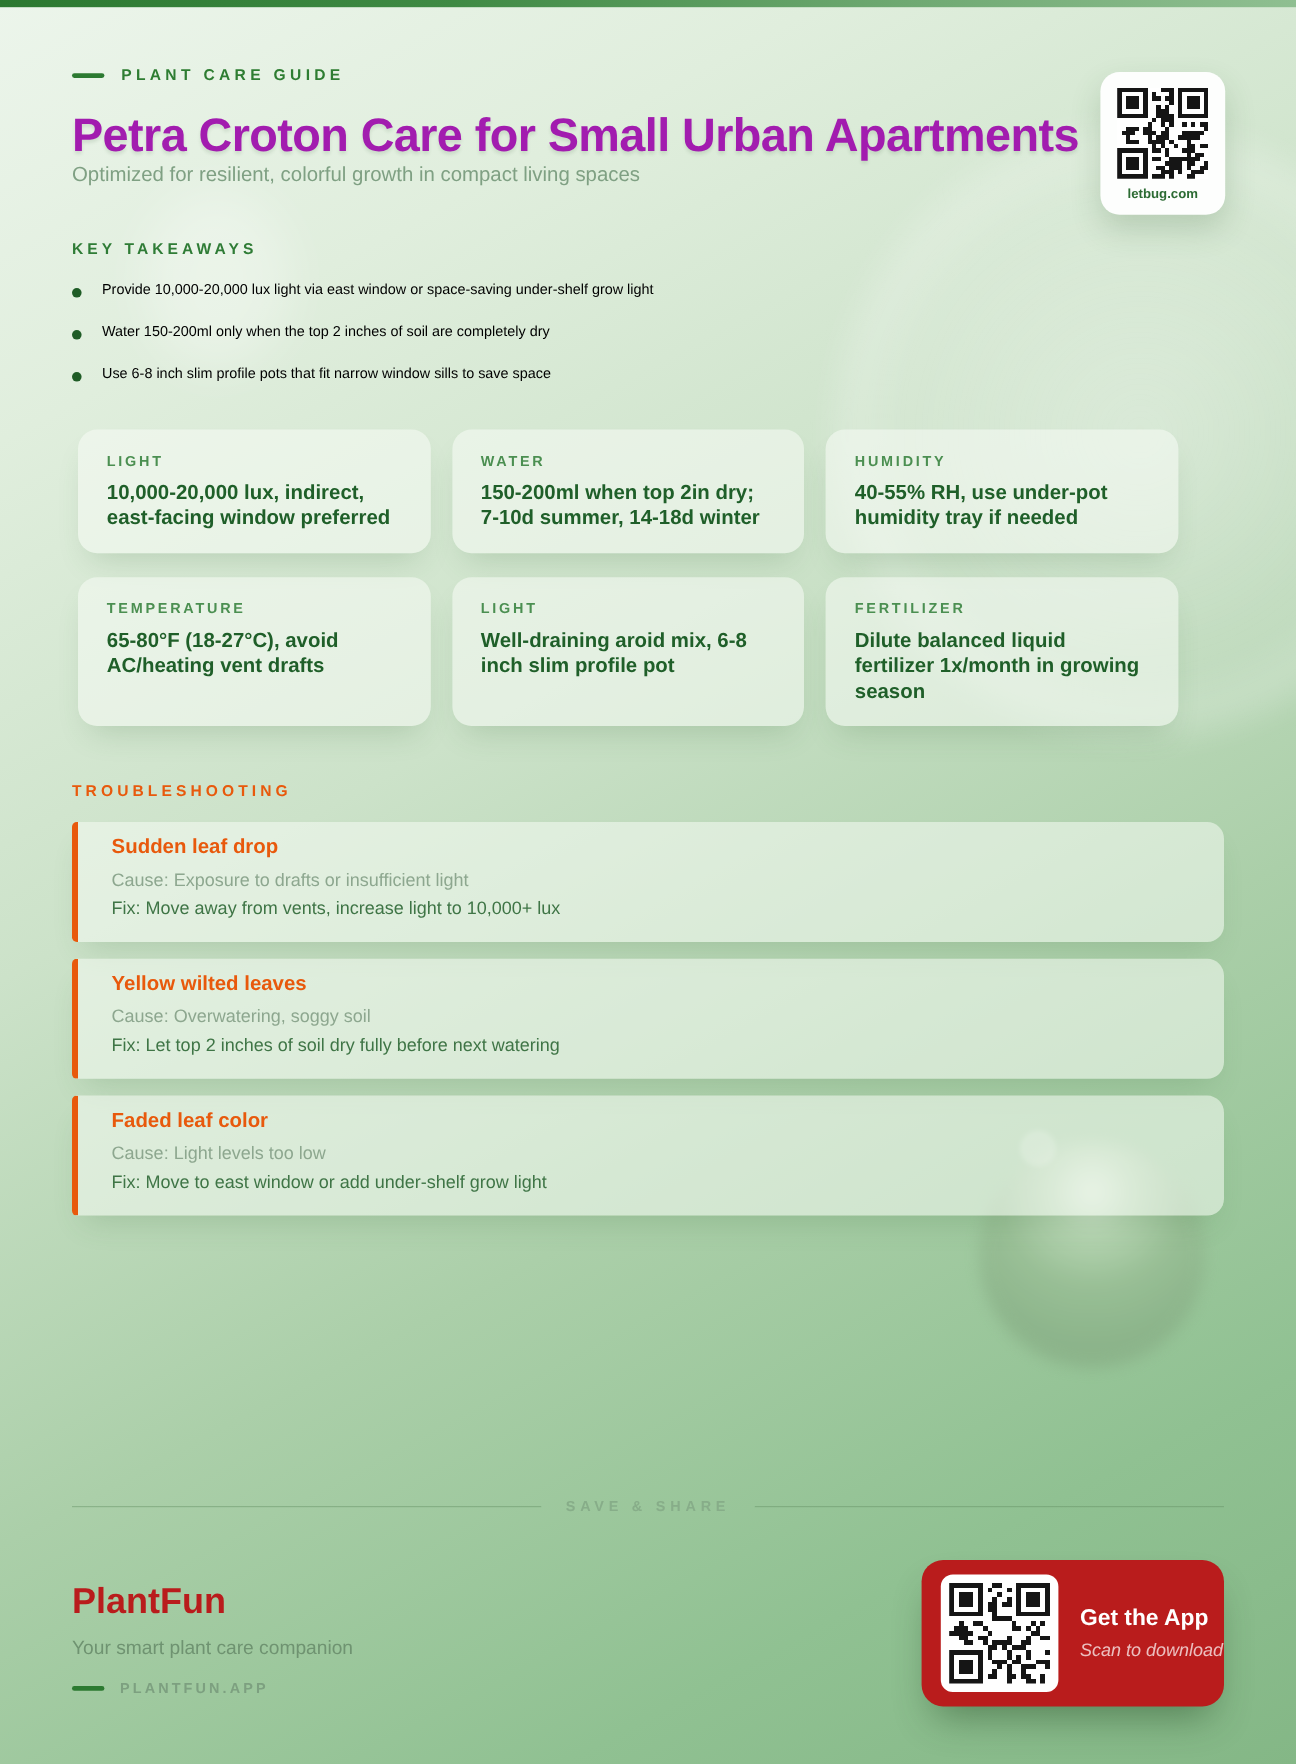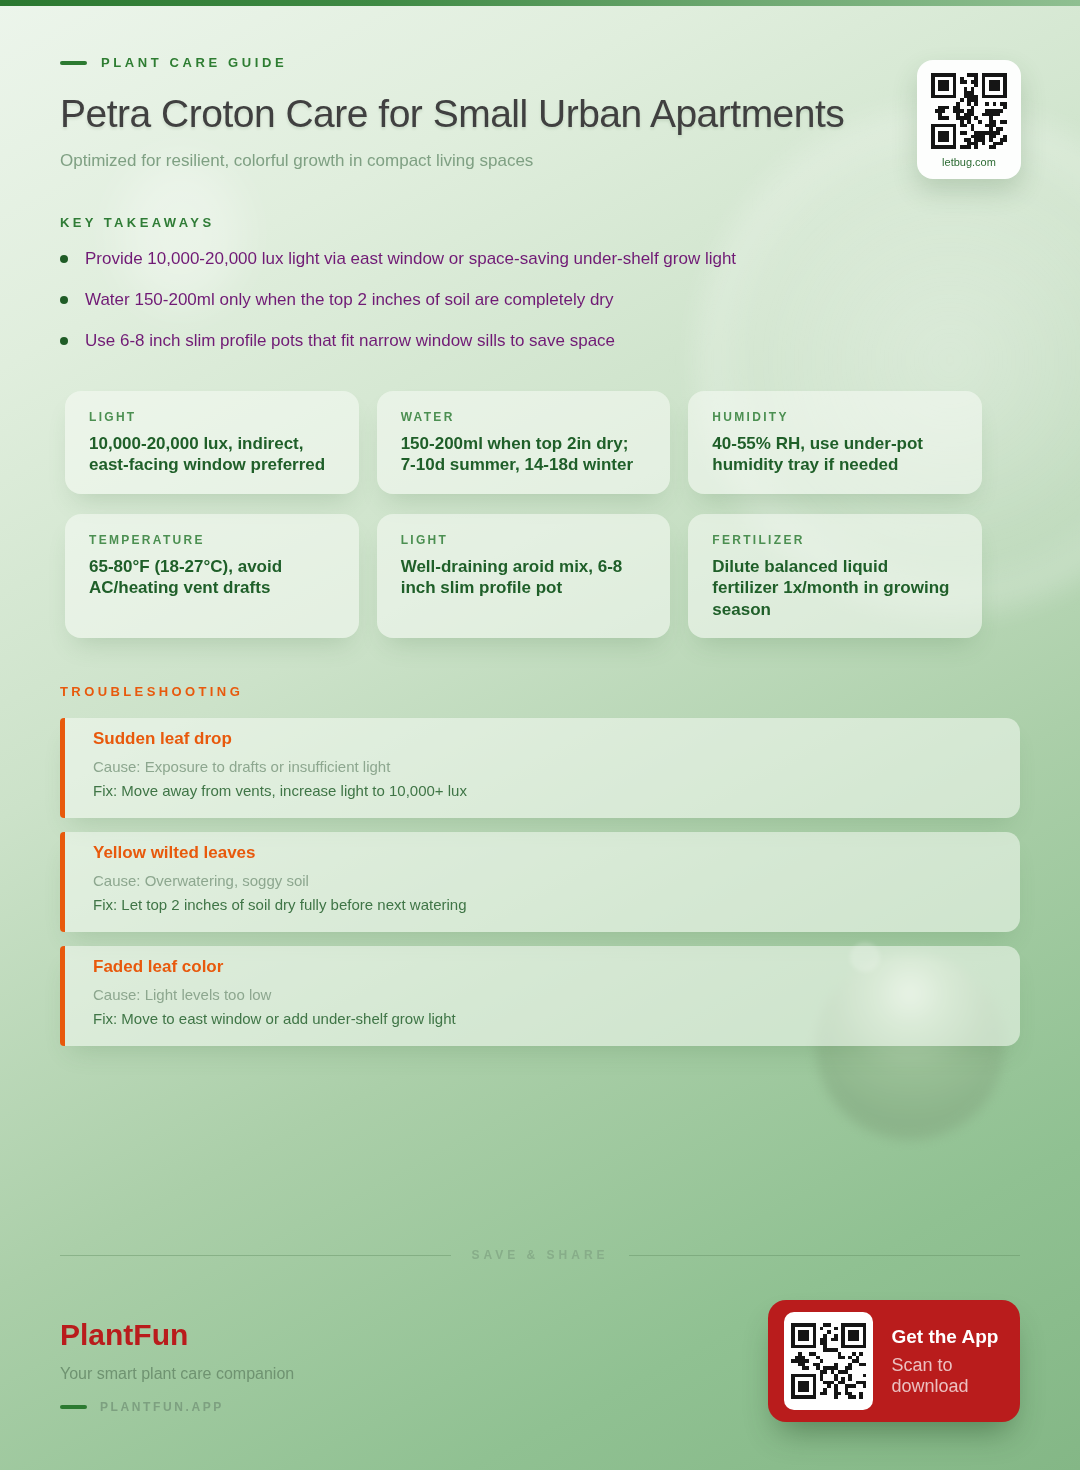--- a/index.html
+++ b/index.html
@@ -44,51 +44,50 @@
   }
 
   .content { position: relative; padding: 55px 60px 0; }
 
   
   .eyebrow { display: flex; align-items: center; gap: 14px; margin-bottom: 22px; }
   .accent-dash { width: 27px; height: 4px; background: #2c7a31; border-radius: 2px; }
   .eyebrow-label { color: #2e7d32; font-size: 13px; font-weight: bold; letter-spacing: 3.6px; }
   .page-title {
     position: relative; z-index: 2; white-space: nowrap;
-    color: #404040; font-size: 39px; font-weight: normal; letter-spacing: -0.5px;
+    color: #a21caf; font-size: 39px; font-weight: bold; letter-spacing: -0.5px;
     text-shadow: 0 2px 3px rgba(30,70,30,0.12);
-    margin-bottom: 15px;
   }
   .page-subtitle { color: #7fa083; font-size: 17px; margin-bottom: 44px; }
 
   
   .qr-card-bg {
     position: absolute; left: 917px; top: 60px; width: 104px; height: 119px;
     background: #fdfefd; border-radius: 16px; z-index: 1;
     box-shadow: 0 12px 26px rgba(50,95,50,0.20);
   }
   .qr-card-fg {
     position: absolute; left: 917px; top: 60px; width: 104px; height: 119px;
     z-index: 3; text-align: center;
   }
   .qr-card-fg .qr-box { width: 76px; height: 76px; margin: 13px auto 7px; }
-  .qr-card-label { color: #2c6b33; font-size: 11px; font-weight: normal; }
+  .qr-card-label { color: #2c6b33; font-size: 11px; font-weight: bold; }
 
   
   .section-label {
     color: #2f7c36; font-size: 13px; font-weight: bold;
     letter-spacing: 3.4px; margin-bottom: 19px;
   }
   .section-label.orange { color: #e8590c; }
 
   
   .takeaway-list { list-style: none; margin-bottom: 40px; }
   .takeaway-item {
     display: flex; align-items: flex-start; gap: 17px;
-    color: #701a75; font-size: 17px; margin-bottom: 21px;
+    color: #000000; font-size: 12px; margin-bottom: 21px;
   }
   .bullet-dot { flex: none; width: 8px; height: 8px; border-radius: 50%; background: #1f5c26; margin-top: 6px; }
 
   
   .care-grid {
     display: grid; grid-template-columns: repeat(3, 1fr);
     gap: 20px 18px; width: 917px; margin: 0 0 46px 5px;
   }
   .care-card {
     background: rgba(248,252,246,0.55); border-radius: 16px;
@@ -126,21 +125,21 @@
 
   .app-card {
     position: absolute; left: 768px; top: 1300px; width: 252px; height: 122px;
     background: #b91c1c; border-radius: 18px;
     box-shadow: 0 18px 32px -10px rgba(25,60,25,0.45);
     display: flex; align-items: center; padding-left: 16px;
   }
   .app-qr-box { width: 98px; height: 98px; background: #fff; border-radius: 10px; padding: 7px; }
   .app-texts { margin-left: 18px; }
   .app-title { color: #ffffff; font-size: 19px; font-weight: bold; margin-bottom: 7px; }
-  .app-subtitle { color: rgba(255,255,255,0.72); font-size: 18px; }
+  .app-subtitle { color: rgba(255,255,255,0.72); font-size: 15px; font-style: italic; }
 </style>
 </head>
 <body>
 
 <div class="top-bar"></div>
 
 <div class="decor blob-top-right"></div>
 <div class="decor blob-takeaways"></div>
 <div class="decor orb"></div>
 <div class="decor orb-dot"></div>

